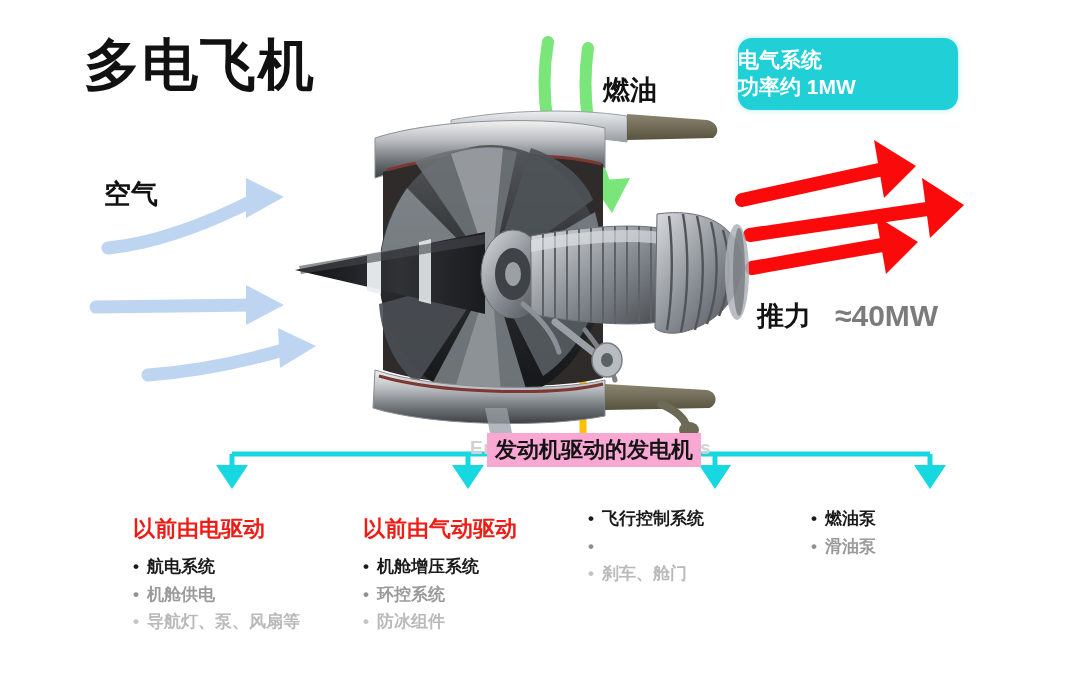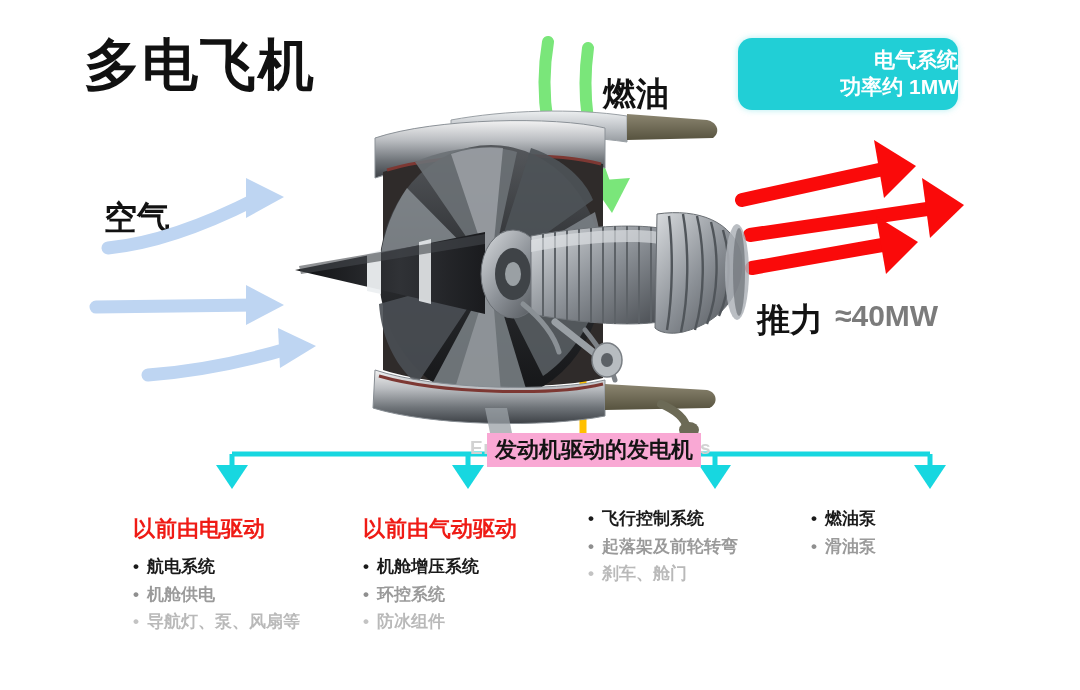--- a/index.html
+++ b/index.html
@@ -39,36 +39,36 @@
     top: 38px;
     width: 220px;
     height: 72px;
     background: #21cfd6;
     border-radius: 14px;
     color: #ffffff;
     font-size: 21px;
     font-weight: bold;
     display: flex;
     flex-direction: column;
-    align-items: flex-end;
+    align-items: flex-start;
     justify-content: center;
     line-height: 1.28;
     box-shadow: 0 0 6px rgba(33,207,214,0.35);
   }
   #badge span { white-space: nowrap; }
 
   
   .flow-label {
     position: absolute;
-    font-size: 33px;
+    font-size: 27px;
     font-weight: bold;
     color: #121212;
     white-space: nowrap;
   }
-  #label-air  { left: 104px; top: 196px; }
+  #label-air  { left: 104px; top: 176px; }
   #label-fuel { left: 603px; top: 72px; }
   #label-thrust { left: 757px; top: 298px; }
   #label-thrust-value {
     position: absolute;
     left: 835px;
     top: 299px;
     font-size: 30px;
     font-weight: bold;
     color: #7b7b7b;
     white-space: nowrap;
@@ -380,21 +380,20 @@
   </div>
 
   <div class="col" id="col-2">
     <ul>
       <li class="lvl0">
           <span class="dot">•</span>
           <span>飞行控制系统</span>
         </li>
       <li class="lvl1">
           <span class="dot">•</span>
-          <span>起落架及前轮转弯</span>
         </li>
       <li class="lvl2">
           <span class="dot">•</span>
           <span>刹车、舱门</span>
         </li>
     </ul>
   </div>
 
   <div class="col" id="col-3">
     <ul>

